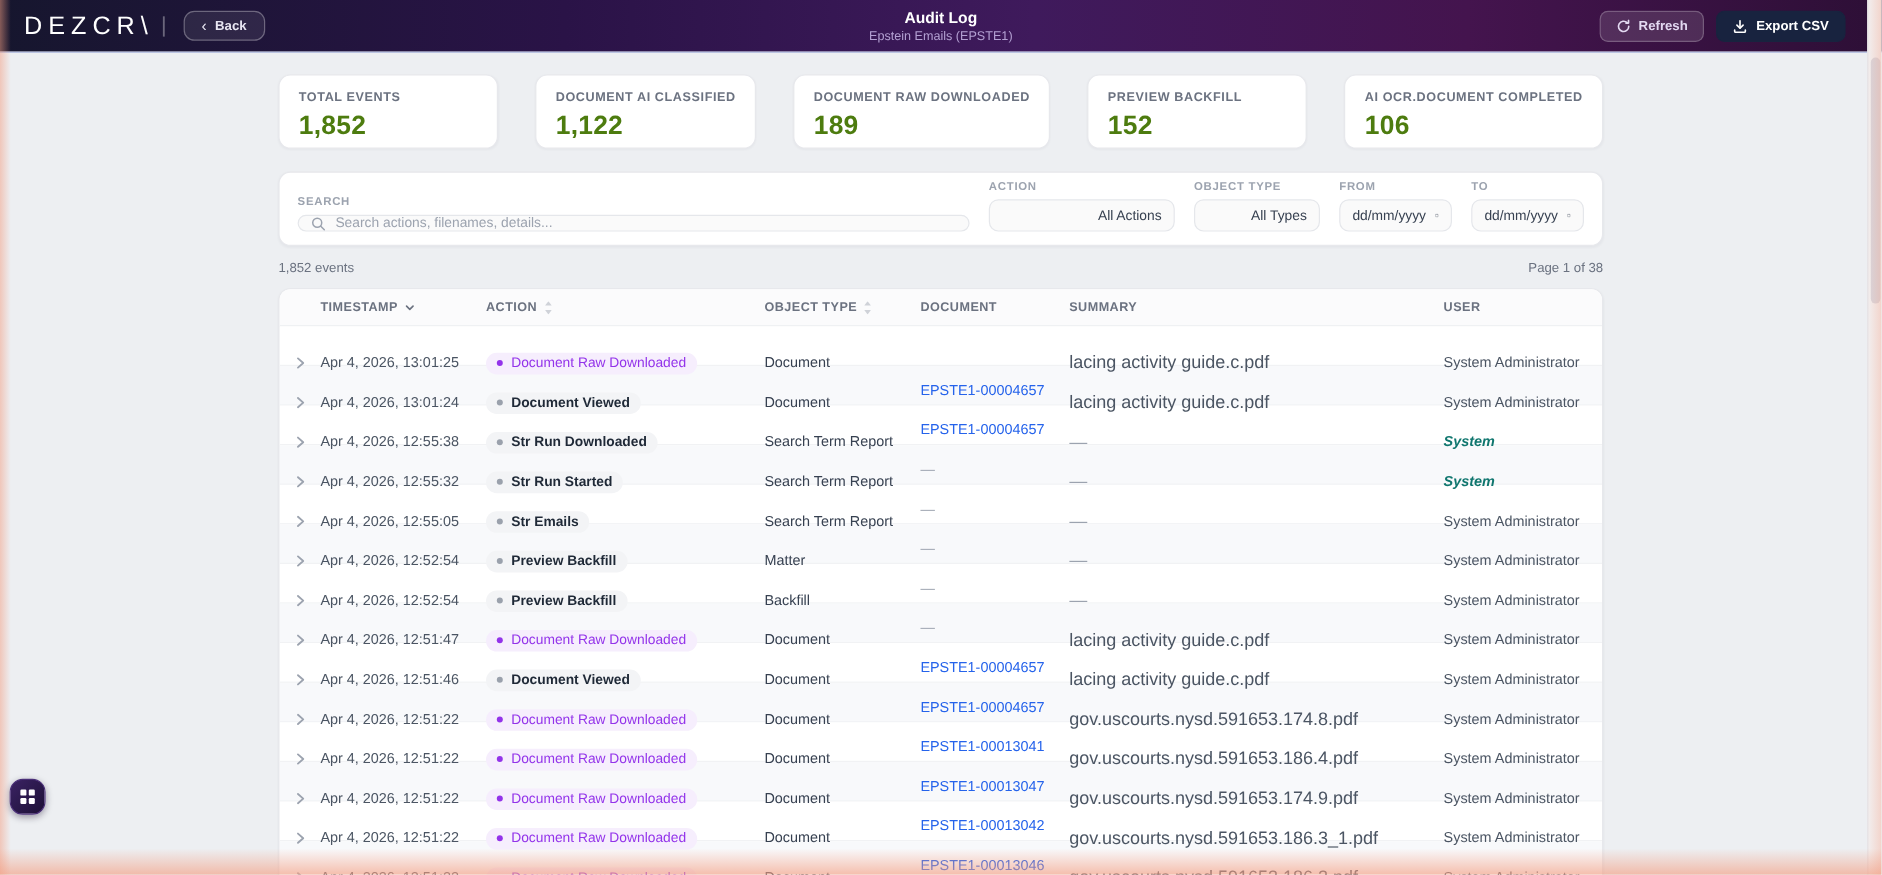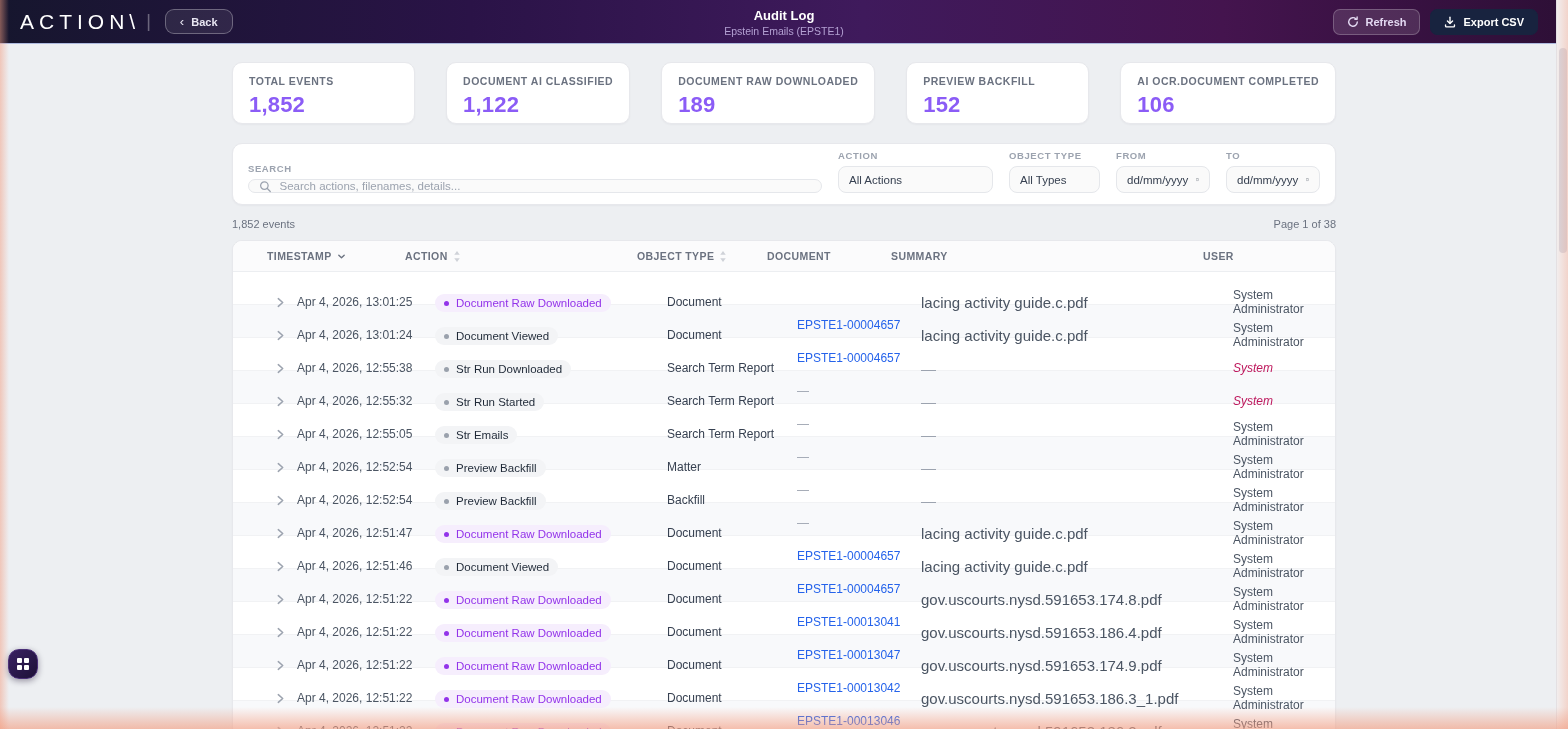--- a/index.html
+++ b/index.html
@@ -54,21 +54,21 @@
   .page { width:1104px; margin:0 auto; position:relative; z-index:1; }
 
   
   .stats-row { display:flex; gap:31px; margin-top:18px; }
   .stat-card {
     flex:1; background:#fff; border:1px solid #e7e8ec; border-radius:10px;
     padding:12px 16px 13px; height:62px;
     box-shadow:0 1px 2px rgba(16,24,40,.04);
   }
   .stat-label { font-size:10.5px; font-weight:600; letter-spacing:.5px; color:#6b7280; text-transform:uppercase; white-space:nowrap; }
-  .stat-value { font-size:22px; font-weight:700; color:#8b5cf6; margin-top:5px; letter-spacing:.2px; }
+  .stat-value { font-size:22px; font-weight:700; color:#4d7c0f; margin-top:5px; letter-spacing:.2px; }
 
   
   .filter-card {
     margin-top:19px; background:#fff; border:1px solid #e7e8ec; border-radius:10px;
     padding:9px 15px 11px; display:flex; gap:16px; align-items:flex-end;
     box-shadow:0 1px 2px rgba(16,24,40,.04); height:62px;
   }
   .filter-field { display:flex; flex-direction:column; gap:5px; }
   .filter-label { font-size:9.5px; font-weight:600; letter-spacing:.6px; color:#9ca3af; text-transform:uppercase; }
   .f-search { flex:1; }
@@ -76,65 +76,65 @@
     display:flex; align-items:center; gap:8px;
     background:#fafafa; border:1px solid #e5e7eb; border-radius:8px;
     height:14px; padding:0 10px;
   }
   .search-box input {
     border:none; outline:none; background:transparent; width:100%;
     font-size:11.5px; color:#374151; font-family:"Liberation Sans",sans-serif;
   }
   .search-box input::placeholder { color:#9ca3af; }
   .select-box, .date-box {
-    display:flex; align-items:center; justify-content:flex-start;
+    display:flex; align-items:center; justify-content:flex-end;
     background:#fafafa; border:1px solid #e5e7eb; border-radius:8px;
     height:27px; padding:0 10px; font-size:11.5px; color:#374151; cursor:pointer;
     white-space:nowrap;
   }
   .f-action .select-box { width:155px; }
-  .f-type .select-box { width:91px; }
+  .f-type .select-box { width:105px; }
   .date-box { width:94px; gap:8px; }
 
   
   .meta-row { display:flex; justify-content:space-between; margin-top:13px; font-size:11px; color:#6b7280; }
 
   
   .table-card {
     margin-top:10px; background:#fff; border:1px solid #e7e8ec;
     border-radius:10px 10px 0 0; overflow:hidden;
     box-shadow:0 1px 2px rgba(16,24,40,.04);
   }
   .tgrid { display:grid; grid-template-columns:34px 138px 232px 130px 124px 312px auto; align-items:center; }
   .thead { height:31px; background:#fbfbfc; border-bottom:1px solid #eceef1; }
   .th {
     font-size:10.5px; font-weight:600; letter-spacing:.4px; color:#6b7280;
     text-transform:uppercase; display:flex; align-items:center; gap:5px; cursor:pointer;
   }
-  .trow { height:33px; border-bottom:1px solid #f1f2f4; background:#fff;padding-left:30px; }
+  .trow { height:33px; border-bottom:1px solid #f1f2f4; background:#fff; }
   .trow:nth-child(even) { background:#f8f9fb; }
   .expand-cell { display:flex; justify-content:center; align-items:center; cursor:pointer; color:#9ca3af; }
   .td-ts { font-size:12px; color:#4b5563; }
   .badge {
     display:inline-flex; align-items:center; gap:7px;
     padding:3px 9px; border-radius:999px; font-size:11.5px; font-weight:500;
     max-width:100%; white-space:nowrap;
   }
   .badge .dot { width:5px; height:5px; border-radius:50%; flex:none; }
   .badge.purple { color:#9333ea; background:#f6eefd; }
   .badge.purple .dot { background:#9333ea; }
-  .badge.gray { color:#1f2937; background:#f3f4f6; }
+  .badge.gray { color:#1f2937; background:#f3f4f6;font-weight:bold; }
   .badge.gray .dot { background:#9aa1ac; }
   .td-type { font-size:12px; color:#374151; }
   .td-doc { font-size:12px;margin-top:46px; }
   .td-doc.doclink { color:#2563eb; cursor:pointer; }
   .td-doc.dash, .td-summary.dash { color:#9ca3af; }
   .td-summary { font-size:15px; color:#4b5563; white-space:nowrap; overflow:hidden; text-overflow:ellipsis; padding-right:16px; }
   .td-user { font-size:12px; color:#4b5563; }
-  .td-user.italic { font-style:italic; color:#be185d; }
+  .td-user.italic { font-style:italic; color:#0f766e;font-weight:bold; }
 
   
   .fab {
     position:absolute; left:8px; top:649px; width:30px; height:30px;
     border-radius:11px; background:linear-gradient(135deg,#3a2263,#1d1036);
     border:1px solid #4a2f77;
     display:flex; align-items:center; justify-content:center;
     cursor:pointer; z-index:20; box-shadow:0 2px 6px rgba(20,10,40,.4);
   }
   .grid-icon { display:grid; grid-template-columns:5px 5px; grid-template-rows:5px 5px; gap:2px; }
@@ -156,21 +156,21 @@
     background:linear-gradient(to top, rgba(243,158,130,.65), rgba(243,158,130,0)); }
   .vig-left { left:0; top:0; bottom:0; width:9px;
     background:linear-gradient(to right, rgba(243,158,130,.5), rgba(243,158,130,0)); }
   .vig-right { right:0; top:0; bottom:0; width:12px;
     background:linear-gradient(to left, rgba(243,158,130,.35), rgba(243,158,130,0)); }
 </style>
 </head>
 <body>
 
 <header class="topbar">
-  <div class="brand">ACTION\</div>
+  <div class="brand">DEZCR\</div>
   <div class="brand-divider">|</div>
   <button class="back-btn">
     <span class="back-chevron">‹</span>
     <span>Back</span>
   </button>
   <div class="topbar-center">
     <div class="topbar-title">Audit Log</div>
     <div class="topbar-subtitle">Epstein Emails (EPSTE1)</div>
   </div>
   <div class="topbar-actions">

